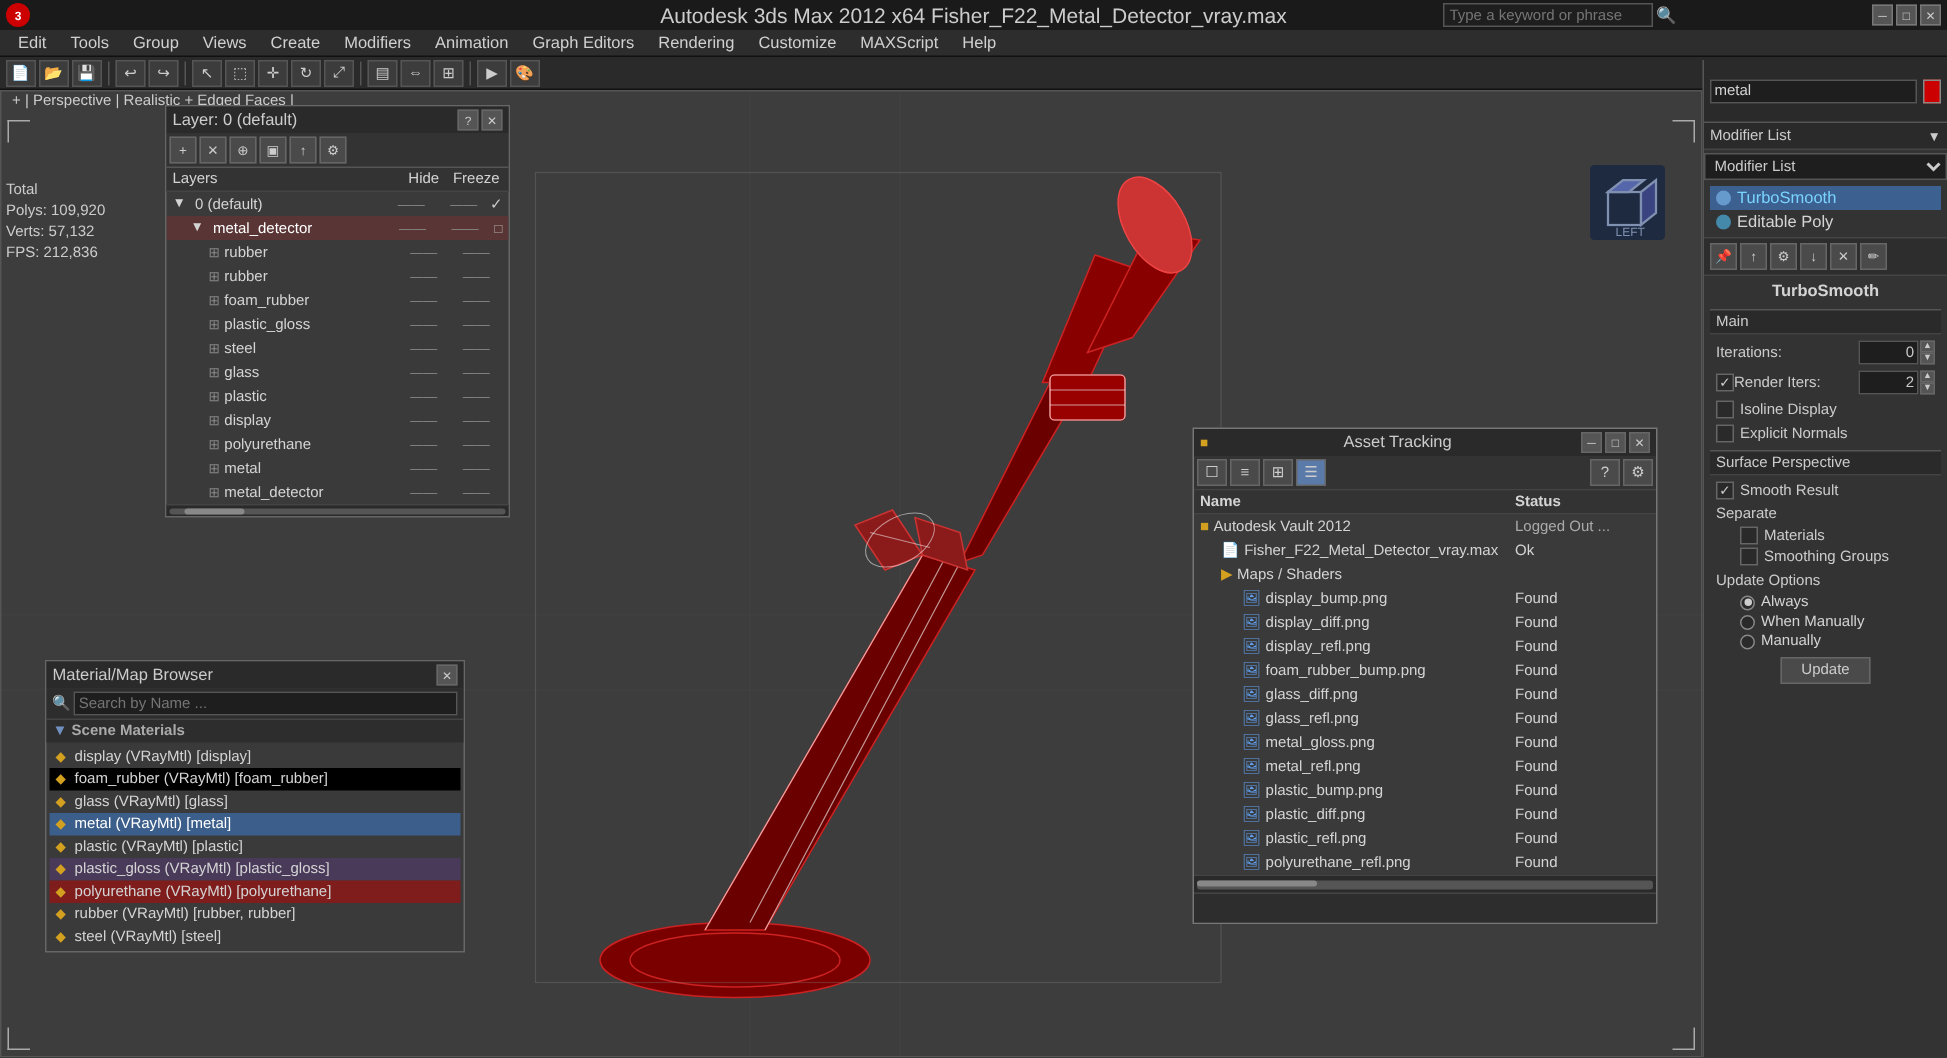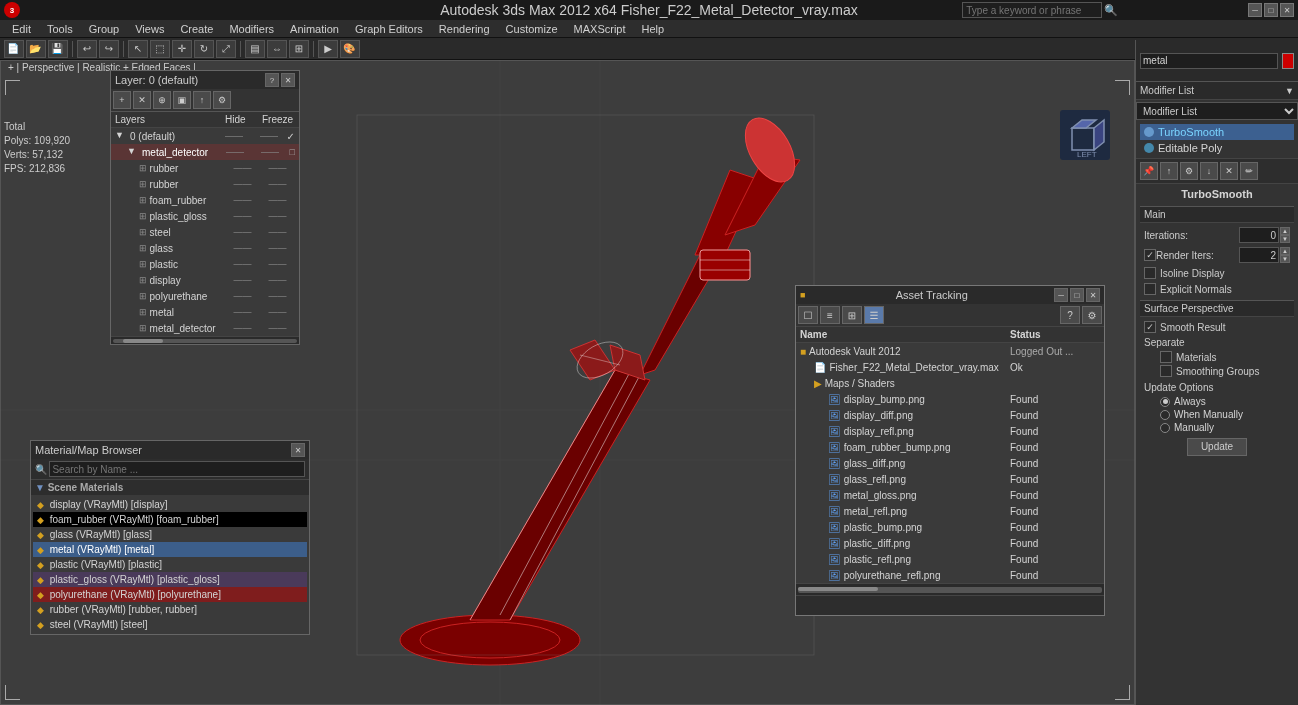--- a/index.html
+++ b/index.html
@@ -139,21 +139,21 @@
       top: 0; left: 0; right: 0; bottom: 0;
       border: 1px solid #555;
       pointer-events: none;
     }
 
     
     .layer-panel {
       position: absolute;
       top: 70px;
       left: 110px;
-      width: 190px;
+      width: 230px;
       background: #3a3a3a;
       border: 1px solid #666;
       z-index: 10;
     }
     .panel-titlebar {
       background: #2a2a2a;
       padding: 2px 4px;
       display: flex;
       align-items: center;
       justify-content: space-between;
@@ -183,21 +183,21 @@
       cursor: pointer; font-size: 9px; color: #ccc;
     }
     .layer-headers {
       display: flex;
       background: #333;
       padding: 2px 4px;
       border-bottom: 1px solid #444;
       font-size: 10px;
     }
     .layer-col-name { flex: 1; }
-    .layer-col-hide { width: 35px; }
+    .layer-col-hide { width: 35px; text-align: center; }
     .layer-col-freeze { width: 35px; text-align: center; }
     .layer-list { max-height: 220px; overflow-y: auto; }
     .layer-item {
       display: flex;
       align-items: center;
       padding: 1px 4px;
       font-size: 10px;
       cursor: pointer;
       min-height: 16px;
     }

